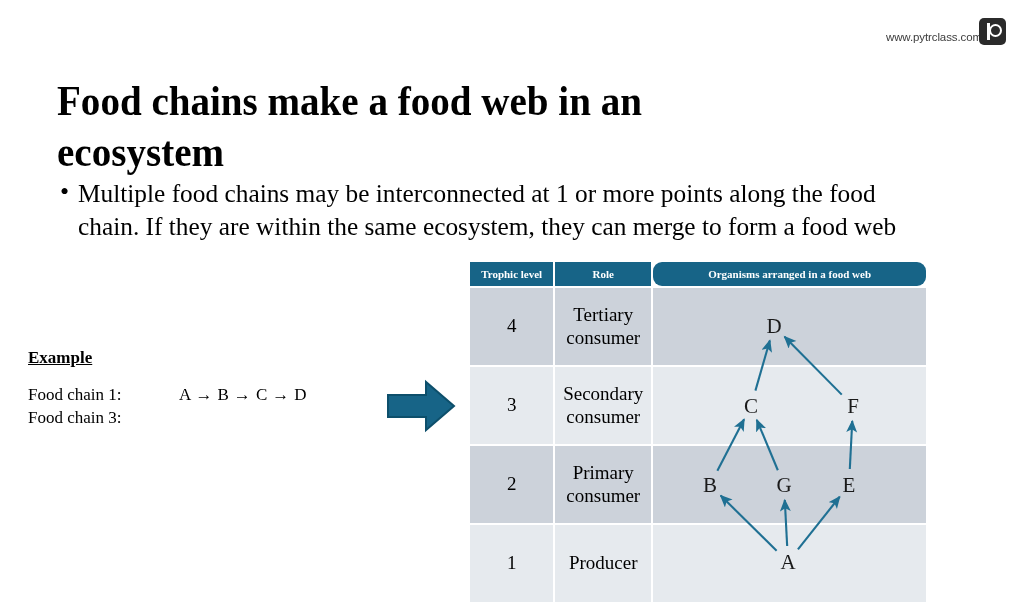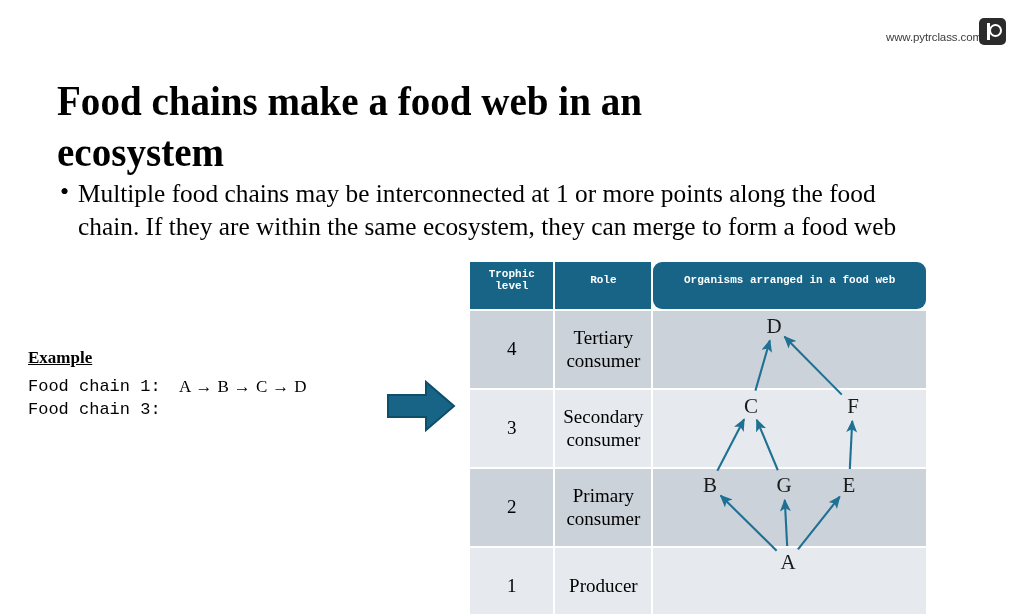--- a/index.html
+++ b/index.html
@@ -107,30 +107,29 @@
     position: absolute;
     left: 28px;
     top: 347px;
     font-size: 17px;
     line-height: 1.35;
   }
   #example-heading {
     font-weight: bold;
     text-decoration: underline;
     font-size: 17px;
-    margin-bottom: 6px;
+    margin-bottom: 14px;
   }
   .chain-row {
     display: flex;
     white-space: nowrap;
   }
   .chain-label {
     width: 151px;
     flex: 0 0 151px;
-    font-family: Liberation Mono, monospace;
   }
   .chain-seq {
     letter-spacing: 0.4px;
   }
 
   
   #big-arrow {
     position: absolute;
     left: 386px;
     top: 378px;
@@ -144,24 +143,24 @@
     left: 468px;
     top: 260px;
     width: 460px;
     border-collapse: separate;
     border-spacing: 2px;
     background: #ffffff;
   }
   #food-table th {
     background: #176487;
     color: #ffffff;
-    font-family: Liberation Mono, monospace;
+    font-family: Liberation Serif, serif;
     font-weight: bold;
     font-size: 11px;
-    padding: 6px 2px 17px 2px;
+    padding: 6px 2px 6px 2px;
     text-align: center;
     line-height: 1.1;
   }
   #food-table td {
     text-align: center;
     vertical-align: middle;
     font-size: 19px;
     line-height: 1.18;
     padding: 0;
   }

